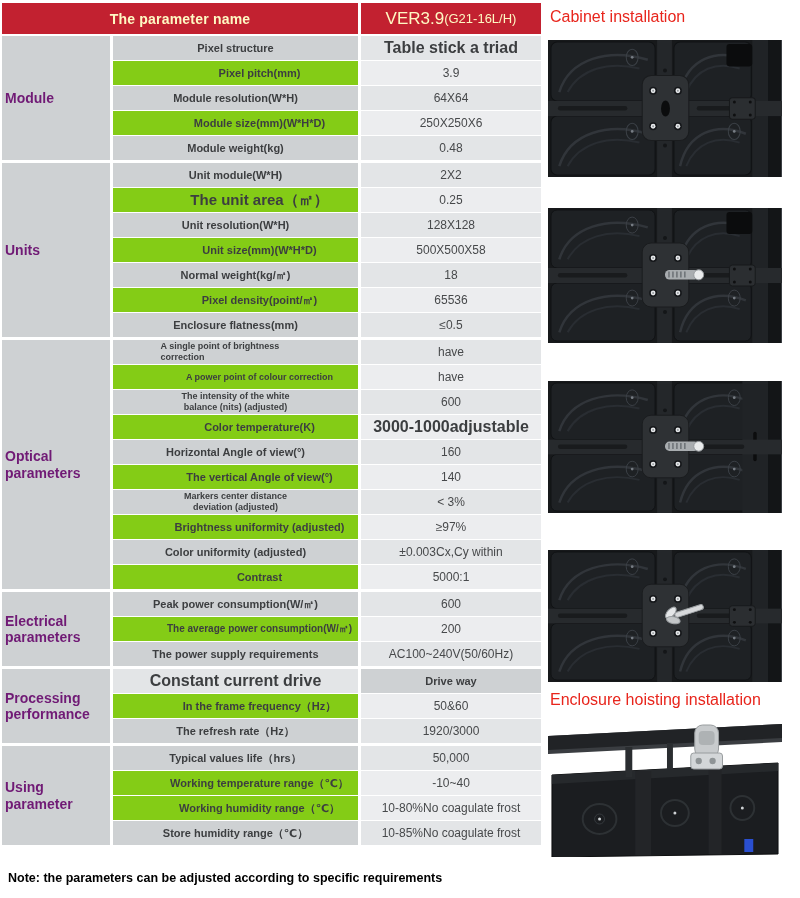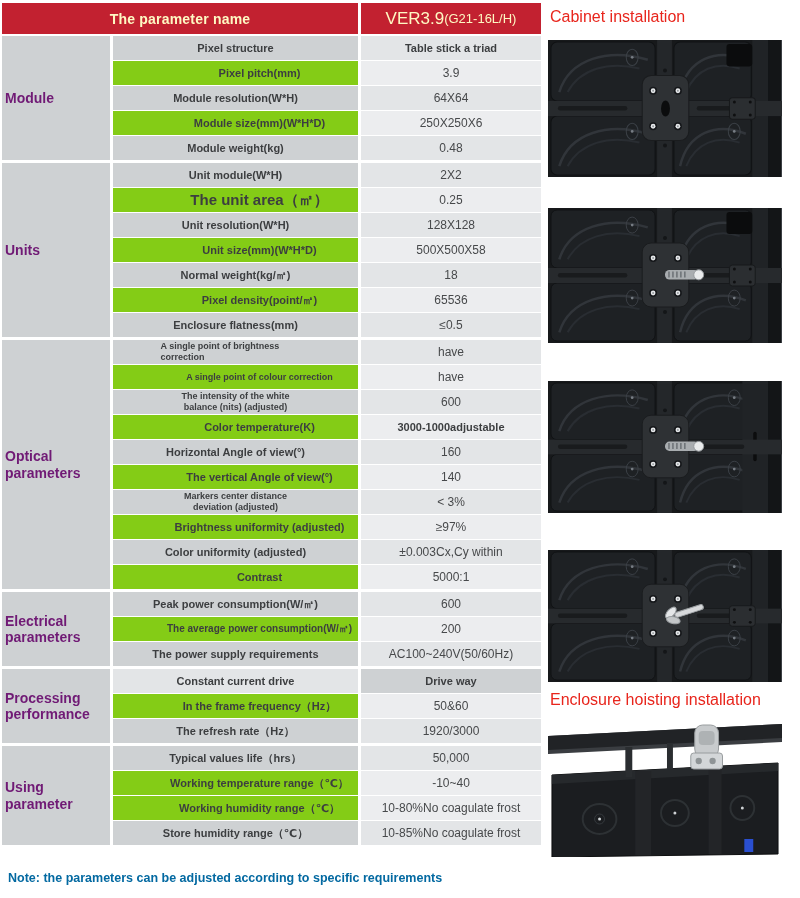--- a/index.html
+++ b/index.html
@@ -24,23 +24,23 @@
   .lab{background:#ced1d3;font-weight:bold;font-size:11px;color:#3c3e40;text-align:center;}
   .val{background:#e3e5e7;font-size:12px;color:#47494b;}
   .row.alt .lab{background:#84cc16;padding-left:48px;}
   .row.alt .val{background:#ecedef;}
   .lab span{display:inline-block;}
   .lab.small span{font-size:9px;line-height:1.2;max-width:150px;}
   .lab.small-left span{text-align:left;}
   .lab.small-center span{text-align:center;max-width:140px;}
   .lab.large span{font-size:15px;}
   .lab.msmall span{font-size:10px;}
-  .val.vbold{font-weight:bold;font-size:11px;color:#3c3e40;}
-
-  #note{position:absolute;left:8px;top:871px;font-size:12.5px;font-weight:bold;color:#0369a1;}
+  .val.vbold{font-weight:bold;font-size:16px;color:#3c3e40;}
+
+  #note{position:absolute;left:8px;top:871px;font-size:12.5px;font-weight:bold;color:#000000;}
 
   
   #right-col{position:absolute;left:548px;top:0;width:224px;height:898px;}
   .photo-title{position:absolute;left:2px;font-size:16px;color:var(--titlered);white-space:nowrap;}
   .photo{position:absolute;left:0;width:234px;overflow:hidden;}
   .photo svg{display:block;width:100%;height:100%;}
 </style>
 </head>
 <body>
 
@@ -141,21 +141,21 @@
           <div class="cat-cell">Optical parameters</div>
           <div class="rows">
             <div class="row">
               <div class="cell lab small small-left">
                 <span>A single point of brightness correction</span>
               </div>
               <div class="cell val">have</div>
             </div>
             <div class="row alt">
               <div class="cell lab small small-left">
-                <span>A single point of colour correction</span>
+                <span>A power point of colour correction</span>
               </div>
               <div class="cell val">have</div>
             </div>
             <div class="row">
               <div class="cell lab small small-center">
                 <span>The intensity of the white balance (nits) (adjusted)</span>
               </div>
               <div class="cell val">600</div>
             </div>
             <div class="row alt">

